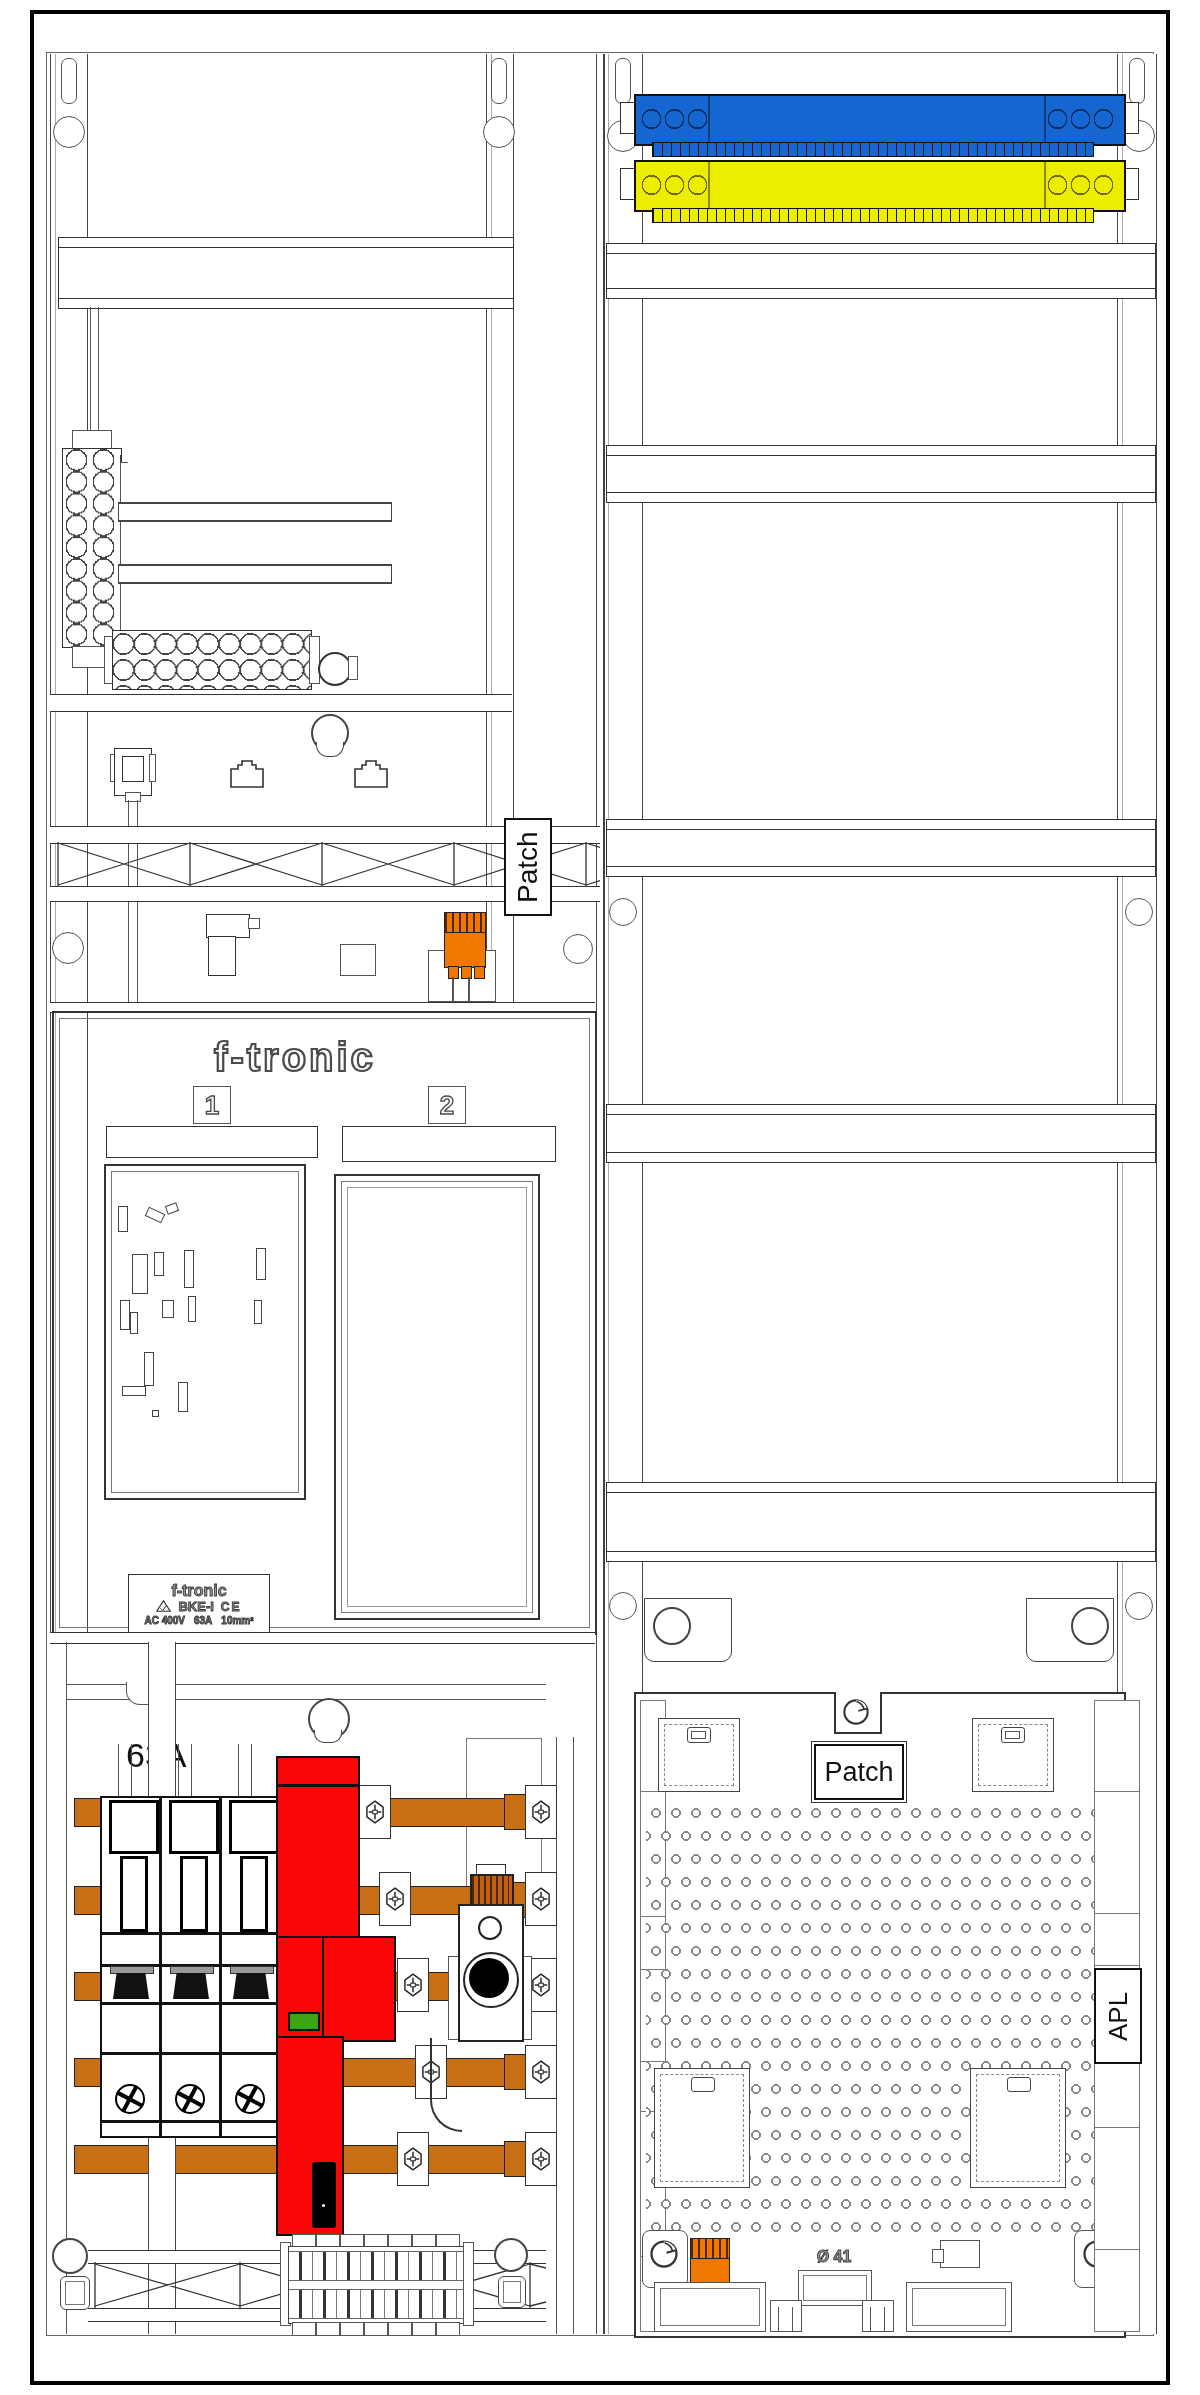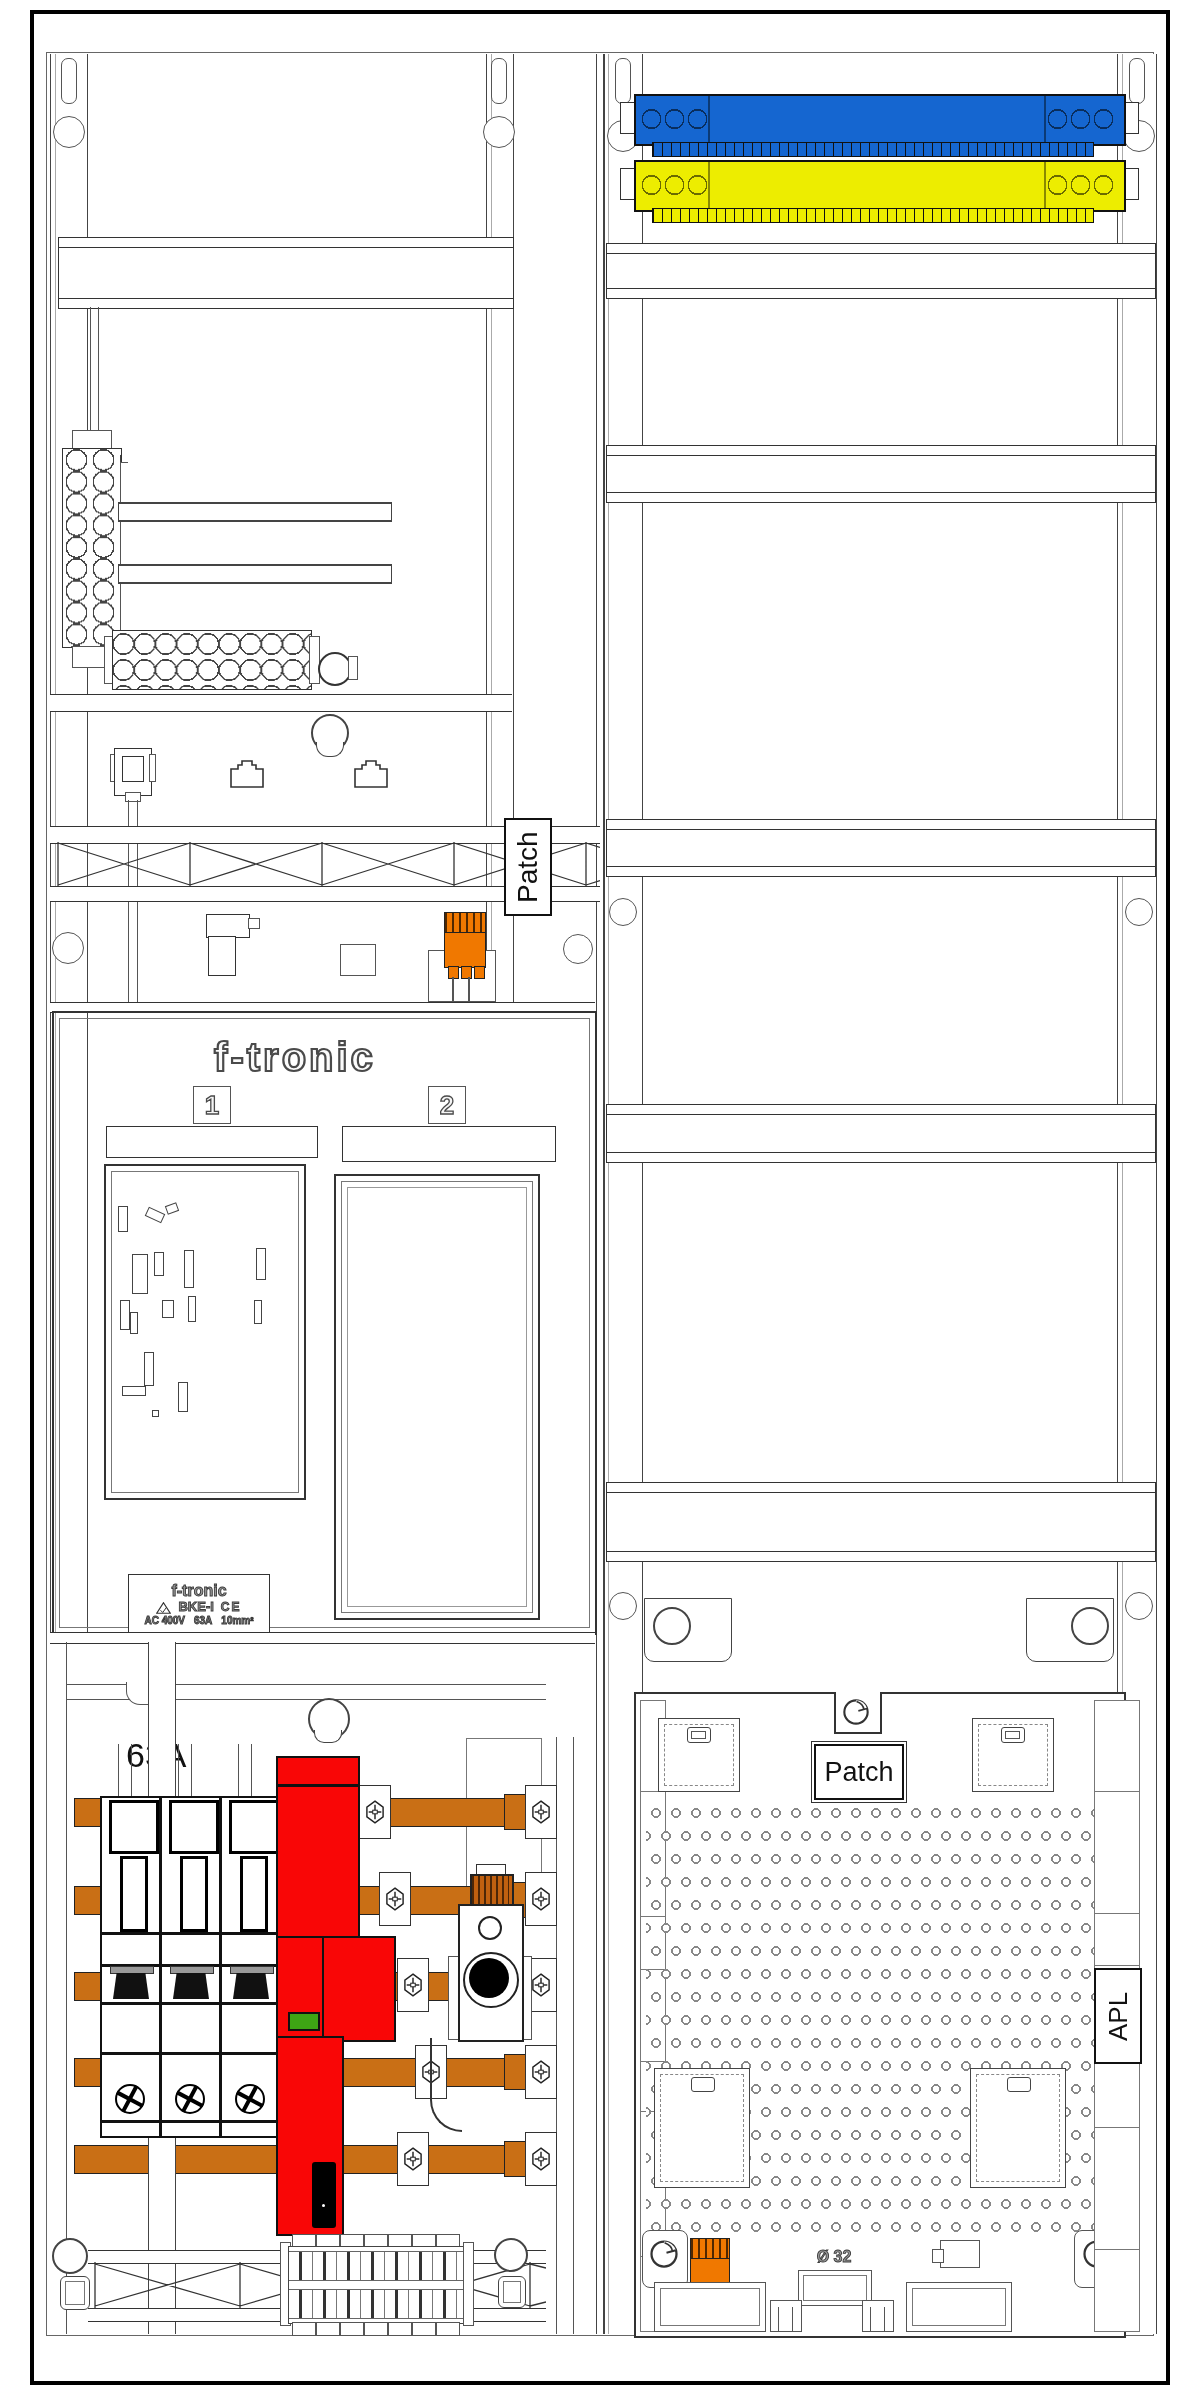--- a/index.html
+++ b/index.html
@@ -204,21 +204,21 @@
     <div class="mbit" style="left:82px;top:130px;width:6px;height:24px;"></div>
     <div class="mbit" style="left:148px;top:134px;width:6px;height:22px;"></div>
     <div class="mbit" style="left:38px;top:186px;width:8px;height:32px;"></div>
     <div class="mbit" style="left:16px;top:220px;width:22px;height:8px;"></div>
     <div class="mbit" style="left:72px;top:216px;width:8px;height:28px;"></div>
     <div class="mbit" style="left:46px;top:244px;width:5px;height:5px;"></div>
   </div>
 
   <div class="abs" style="left:128px;top:1574px;width:140px;height:58px;border:1.5px solid #333;background:#fff;display:flex;flex-direction:column;align-items:center;justify-content:center;gap:1px;">
     <div class="outline-sm" style="font-size:16px;line-height:17px;">f-tronic</div>
-    <div style="display:flex;align-items:flex-end;gap:7px;line-height:14px;">
+    <div style="display:flex;align-items:flex-start;gap:7px;line-height:14px;">
       <svg class="icon" width="15" height="12">
           <use href="#certtri"></use>
         </svg>
       <span class="outline-sm" style="font-size:13px;">BKE-I</span>
       <span class="outline-sm" style="font-size:12px;letter-spacing:2px;">CE</span>
     </div>
     <div style="display:flex;align-items:center;gap:9px;line-height:12px;">
       <span class="outline-sm" style="font-size:10px;">AC 400V</span>
       <span class="outline-sm" style="font-size:10px;">63A</span>
       <span class="outline-sm" style="font-size:10px;">10mm²</span>
@@ -481,21 +481,21 @@
     <div class="abs pin" style="left:70px;top:598px;width:9px;height:11px;"></div>
     <div class="abs pin" style="left:82px;top:598px;width:9px;height:11px;"></div>
     <div class="abs" style="left:62px;top:609px;width:2px;height:24px;background:#555;"></div>
     <div class="abs" style="left:78px;top:609px;width:2px;height:24px;background:#555;"></div>
 
     <div class="abs wh" style="left:18px;top:588px;width:110px;height:48px;border:1.5px solid #555;">
       <div class="inner"></div>
     </div>
 
     <div class="abs ctr outline-sm" style="left:160px;top:552px;width:76px;height:22px;font-size:16px;">
-      <span>Ø 32</span>
+      <span>Ø 41</span>
     </div>
     <div class="abs wh" style="left:162px;top:576px;width:72px;height:34px;border:1.5px solid #555;">
       <div class="inner" style="inset:4px;"></div>
     </div>
 
     <div class="abs wh" style="left:134px;top:606px;width:30px;height:30px;border:1.5px solid #555;">
       <div class="abs" style="left:7px;top:6px;width:13px;height:24px;border-left:1.5px solid #555;border-right:1.5px solid #555;border-bottom:1.5px solid #555;"></div>
     </div>
     <div class="abs wh" style="left:226px;top:606px;width:30px;height:30px;border:1.5px solid #555;">
       <div class="abs" style="left:7px;top:6px;width:13px;height:24px;border-left:1.5px solid #555;border-right:1.5px solid #555;border-bottom:1.5px solid #555;"></div>

